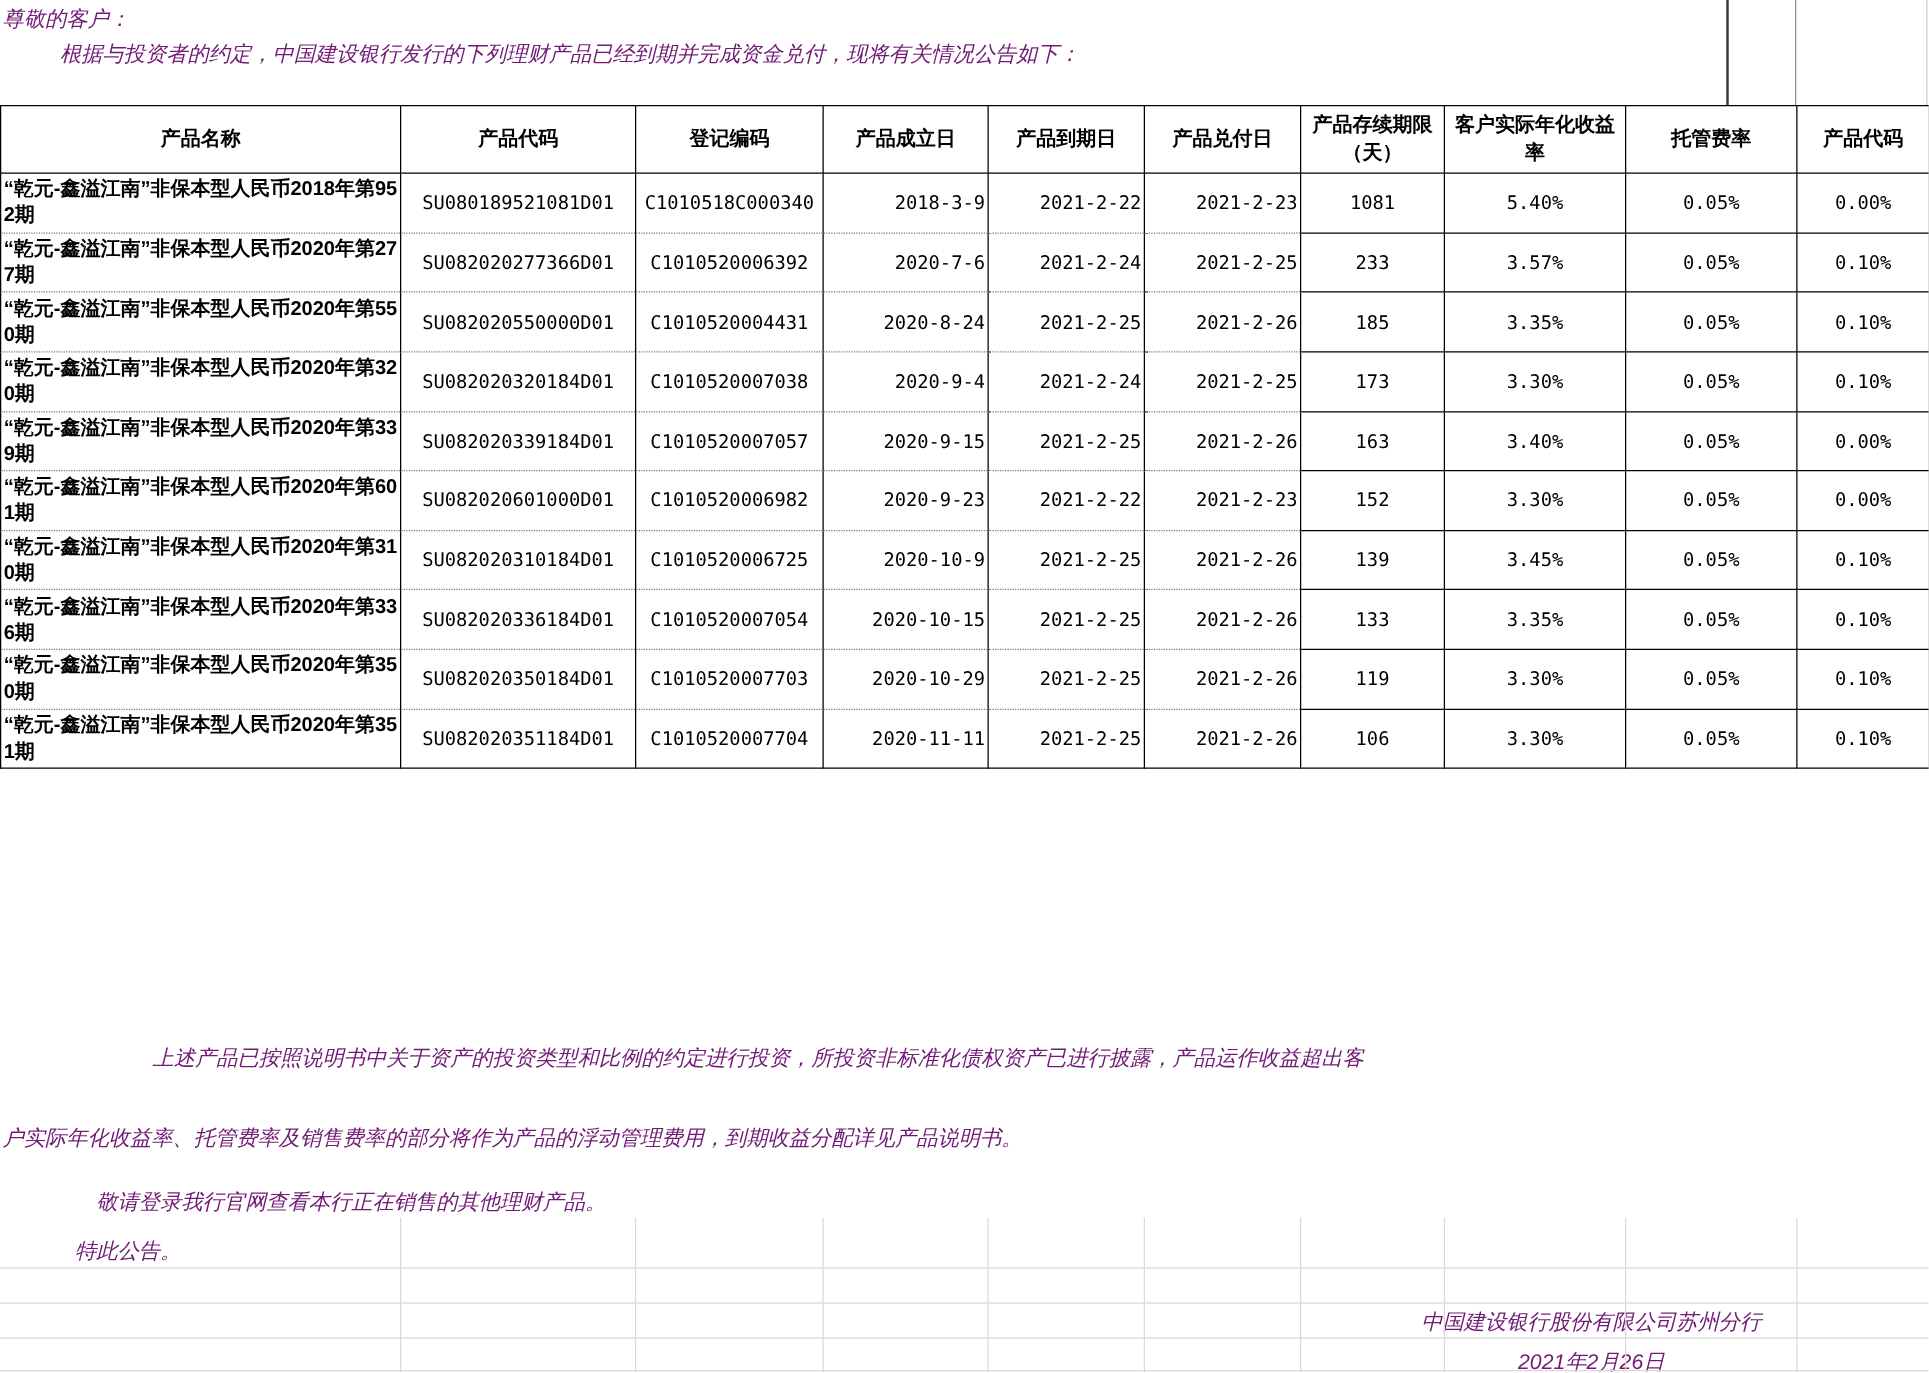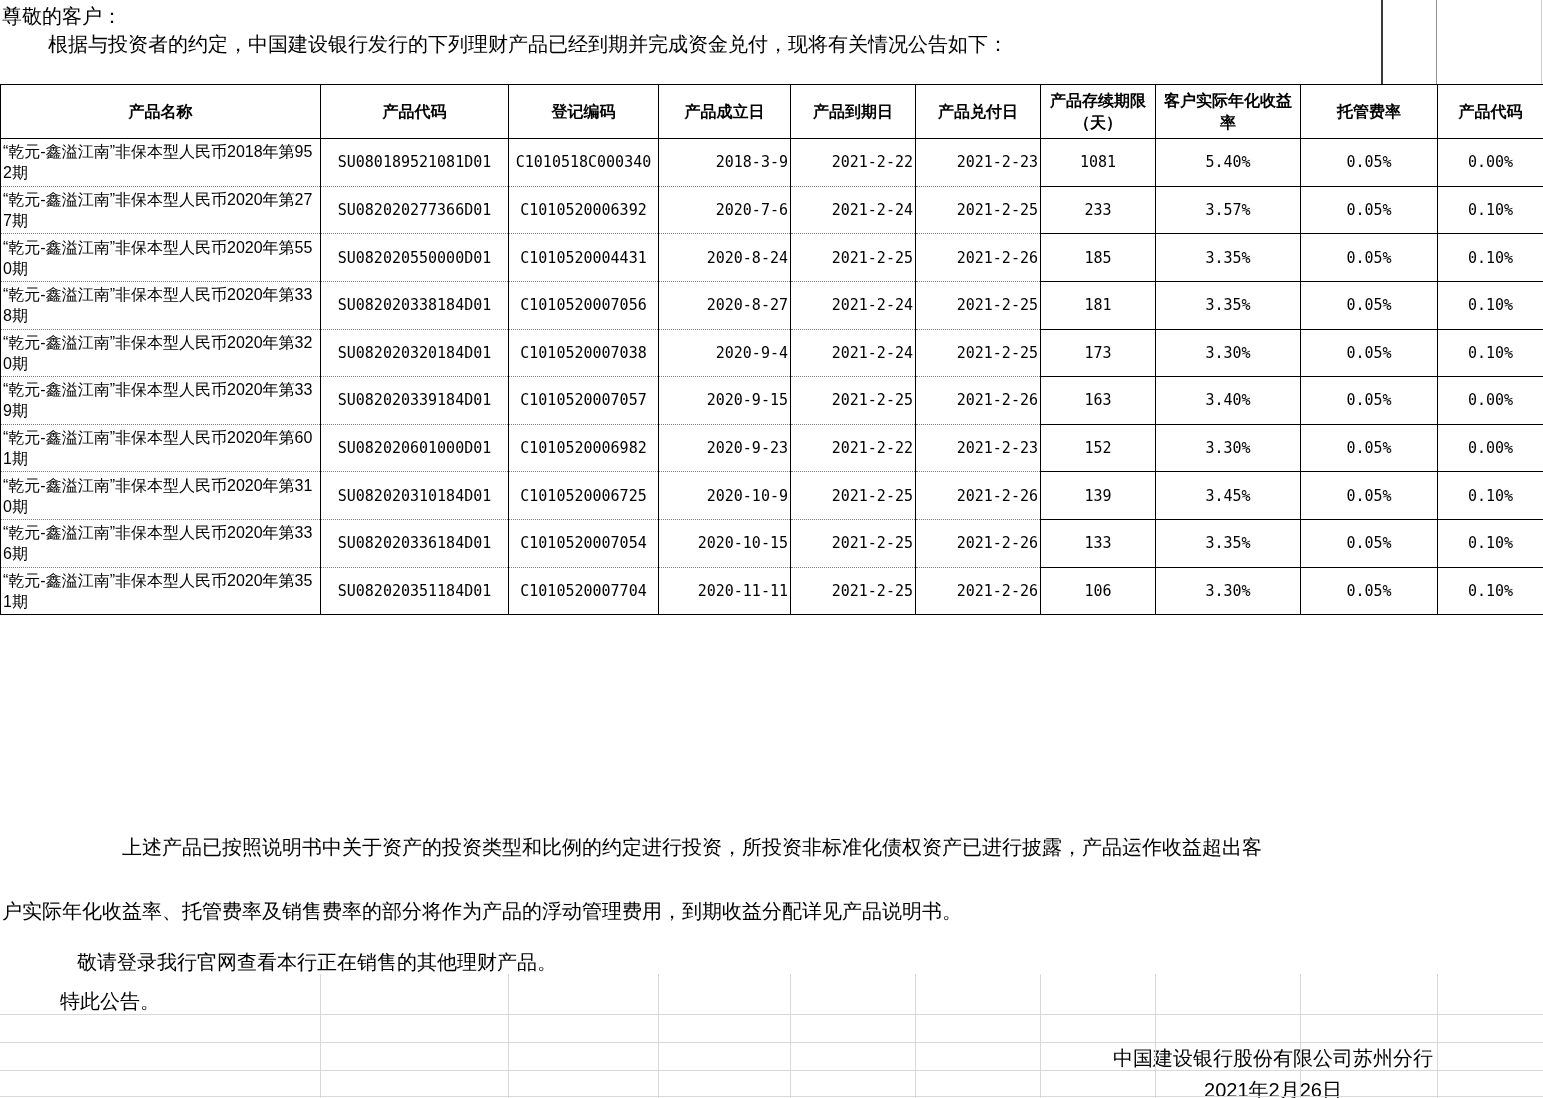--- a/index.html
+++ b/index.html
@@ -1,20 +1,20 @@
 <!DOCTYPE html>
 <html><head>
 <meta charset="utf-8">
 <style>
   html,body { margin:0; padding:0; background:#ffffff; }
   .page {
     position:relative; width:1543px; height:1098px; background:#ffffff;
     font-family:"Liberation Sans", sans-serif; color:#000; overflow:hidden;
   }
-  .txt { position:absolute; white-space:nowrap; font-size:20px; line-height:26px; color:#000000; }
+  .txt { position:absolute; white-space:nowrap; font-size:17px; line-height:26px; color:#701a75;font-style:italic; }
   #salutation { left:2px; top:3px; }
   #intro-body { left:48px; top:31px; }
   #note-1 { left:122px; top:834px; }
   #note-2 { left:2px;  top:898px; }
   #note-3 { left:77px; top:949px; }
   #note-4 { left:60px; top:988px; }
   #footer-company { left:1103px; top:1045px; width:340px; text-align:center; }
   #footer-date    { left:1103px; top:1077px; width:340px; text-align:center; }
 
   
@@ -28,21 +28,21 @@
   }
   table.announce td {
     border-left:1px solid #000; border-right:1px solid #000;
     vertical-align:middle; padding:1px 2px; overflow:hidden;
   }
   table.announce tr.datarow { height:47.64px; }
   td.soft { border-bottom:1px dotted #7a7a7a; }
   td.hard { border-bottom:1px solid #000;margin-top:14px; }
   tr.datarow:last-child td { border-bottom:1px solid #000; }
   .mono { font-family:"DejaVu Sans Mono", monospace; font-size:15px; }
-  td.c-name { text-align:left; line-height:21px; word-break:break-all; padding-left:3px; }
+  td.c-name { text-align:left; line-height:21px; word-break:break-all; padding-left:3px;font-weight:bold; }
   td.c-code { text-align:center; }
   td.c-reg  { text-align:center; padding-left:3px; }
   td.c-date { text-align:right; padding-right:7px; }
   td.c-days { text-align:center; }
   td.c-pct  { text-align:center; }
 
   
   .gl { position:absolute; background:#d9d9d9; }
 </style>
 </head>
@@ -111,32 +111,20 @@
           <td class="c-reg mono soft">C1010520004431</td>
           <td class="c-date mono soft">2020-8-24</td>
           <td class="c-date mono soft">2021-2-25</td>
           <td class="c-date mono soft">2021-2-26</td>
           <td class="c-days mono hard">185</td>
           <td class="c-pct mono hard">3.35%</td>
           <td class="c-pct mono hard">0.05%</td>
           <td class="c-pct mono hard">0.10%</td>
         </tr>
         <tr class="datarow">
-          <td class="c-name soft">“乾元-鑫溢江南”非保本型人民币2020年第338期</td>
-          <td class="c-code mono soft">SU082020338184D01</td>
-          <td class="c-reg mono soft">C1010520007056</td>
-          <td class="c-date mono soft">2020-8-27</td>
-          <td class="c-date mono soft">2021-2-24</td>
-          <td class="c-date mono soft">2021-2-25</td>
-          <td class="c-days mono hard">181</td>
-          <td class="c-pct mono hard">3.35%</td>
-          <td class="c-pct mono hard">0.05%</td>
-          <td class="c-pct mono hard">0.10%</td>
-        </tr>
-        <tr class="datarow">
           <td class="c-name soft">“乾元-鑫溢江南”非保本型人民币2020年第320期</td>
           <td class="c-code mono soft">SU082020320184D01</td>
           <td class="c-reg mono soft">C1010520007038</td>
           <td class="c-date mono soft">2020-9-4</td>
           <td class="c-date mono soft">2021-2-24</td>
           <td class="c-date mono soft">2021-2-25</td>
           <td class="c-days mono hard">173</td>
           <td class="c-pct mono hard">3.30%</td>
           <td class="c-pct mono hard">0.05%</td>
           <td class="c-pct mono hard">0.10%</td>
@@ -179,20 +167,32 @@
         </tr>
         <tr class="datarow">
           <td class="c-name soft">“乾元-鑫溢江南”非保本型人民币2020年第336期</td>
           <td class="c-code mono soft">SU082020336184D01</td>
           <td class="c-reg mono soft">C1010520007054</td>
           <td class="c-date mono soft">2020-10-15</td>
           <td class="c-date mono soft">2021-2-25</td>
           <td class="c-date mono soft">2021-2-26</td>
           <td class="c-days mono hard">133</td>
           <td class="c-pct mono hard">3.35%</td>
+          <td class="c-pct mono hard">0.05%</td>
+          <td class="c-pct mono hard">0.10%</td>
+        </tr>
+        <tr class="datarow">
+          <td class="c-name soft">“乾元-鑫溢江南”非保本型人民币2020年第350期</td>
+          <td class="c-code mono soft">SU082020350184D01</td>
+          <td class="c-reg mono soft">C1010520007703</td>
+          <td class="c-date mono soft">2020-10-29</td>
+          <td class="c-date mono soft">2021-2-25</td>
+          <td class="c-date mono soft">2021-2-26</td>
+          <td class="c-days mono hard">119</td>
+          <td class="c-pct mono hard">3.30%</td>
           <td class="c-pct mono hard">0.05%</td>
           <td class="c-pct mono hard">0.10%</td>
         </tr>
         <tr class="datarow">
           <td class="c-name soft">“乾元-鑫溢江南”非保本型人民币2020年第351期</td>
           <td class="c-code mono soft">SU082020351184D01</td>
           <td class="c-reg mono soft">C1010520007704</td>
           <td class="c-date mono soft">2020-11-11</td>
           <td class="c-date mono soft">2021-2-25</td>
           <td class="c-date mono soft">2021-2-26</td>

